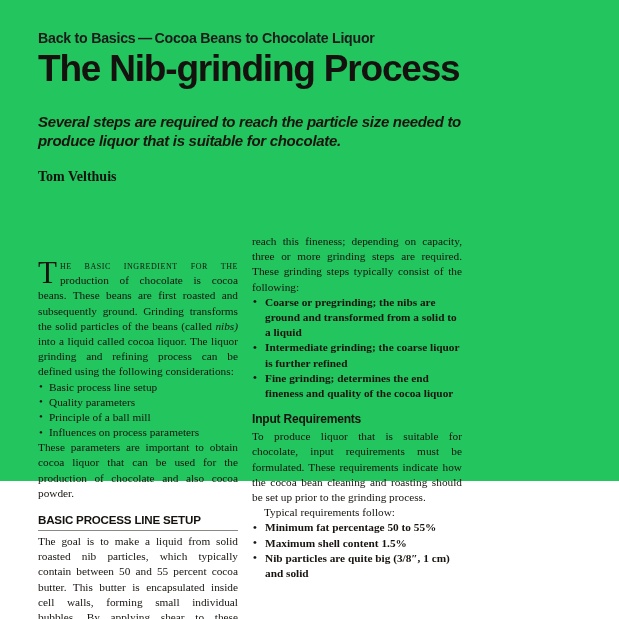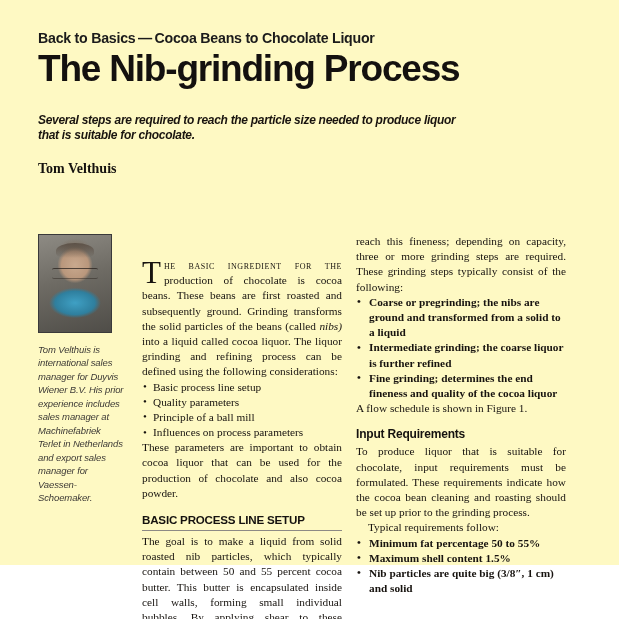--- a/index.html
+++ b/index.html
@@ -11,22 +11,22 @@
     width: 619px;
     height: 619px;
     overflow: hidden;
     font-family: "Liberation Serif", serif;
     color: #19140f;
     -webkit-font-smoothing: antialiased;
   }
   .page {
     position: relative;
     width: 619px;
-    height: 565px;
-    background: #fef9c3;
+    height: 481px;
+    background: #22c55e;
     box-sizing: border-box;
     padding: 0 38px;
   }
 
   
   .masthead {
     padding-top: 30px;
   }
   .kicker {
     font-family: "Liberation Sans", sans-serif;
@@ -44,21 +44,21 @@
     letter-spacing: -1.2px;
     color: #14110f;
     line-height: 1.02;
     margin-top: 4px;
     white-space: nowrap;
   }
   .deck {
     font-family: "Liberation Sans", sans-serif;
     font-weight: bold;
     font-style: italic;
-    font-size: 12px;
+    font-size: 15px;
     letter-spacing: -0.3px;
     color: #19140f;
     line-height: 1.26;
     margin-top: 9px;
     max-width: 430px;
   }
   .byline {
     margin-top: 18px;
   }
   .byline-name {
@@ -235,26 +235,20 @@
 
     <div class="deck">Several steps are required to reach the particle size needed to produce liquor that is suitable for chocolate.</div>
 
     <div class="byline">
       <div class="byline-name">Tom Velthuis</div>
     </div>
   </div>
 
   <div class="columns">
 
-    <div class="col col-bio">
-      <div class="photo-frame">
-        <div class="photo-inner"></div>
-      </div>
-      <div class="bio-caption">Tom Velthuis is international sales manager for Duyvis Wiener B.V. His prior experience includes sales manager at Machinefabriek Terlet in Netherlands and export sales manager for Vaessen-Schoemaker.</div>
-    </div>
 
     <div class="col col-mid body-text">
 
       <p class="dropcap-para"><span>T</span><span class="smallcaps">he basic ingredient for the</span><span> production of chocolate is cocoa beans. These beans are first roasted and subsequently ground. Grinding transforms the solid particles of the beans (called </span><span class="it">nibs)</span><span> into a liquid called cocoa liquor. The liquor grinding and refining process can be defined using the following considerations:</span></p>
 
       <ul class="bullets">
         <li>Basic process line setup</li>
         <li>Quality parameters</li>
         <li>Principle of a ball mill</li>
         <li>Influences on process parameters</li>
@@ -271,21 +265,20 @@
     <div class="col col-right body-text">
 
       <p>reach this fineness; depending on capacity, three or more grinding steps are required. These grinding steps typically consist of the following:</p>
 
       <ul class="bullets hang">
         <li>Coarse or pregrinding; the nibs are ground and transformed from a solid to a liquid</li>
         <li>Intermediate grinding; the coarse liquor is further refined</li>
         <li>Fine grinding; determines the end fineness and quality of the cocoa liquor</li>
       </ul>
 
-      <p>A flow schedule is shown in Figure 1.</p>
 
       <div class="sec-head">Input Requirements</div>
 
       <p>To produce liquor that is suitable for chocolate, input requirements must be formulated. These requirements indicate how the cocoa bean cleaning and roasting should be set up prior to the grinding process.</p>
 
       <p class="indent-para">Typical requirements follow:</p>
 
       <ul class="bullets hang">
         <li>Minimum fat percentage 50 to 55%</li>
         <li>Maximum shell content 1.5%</li>

